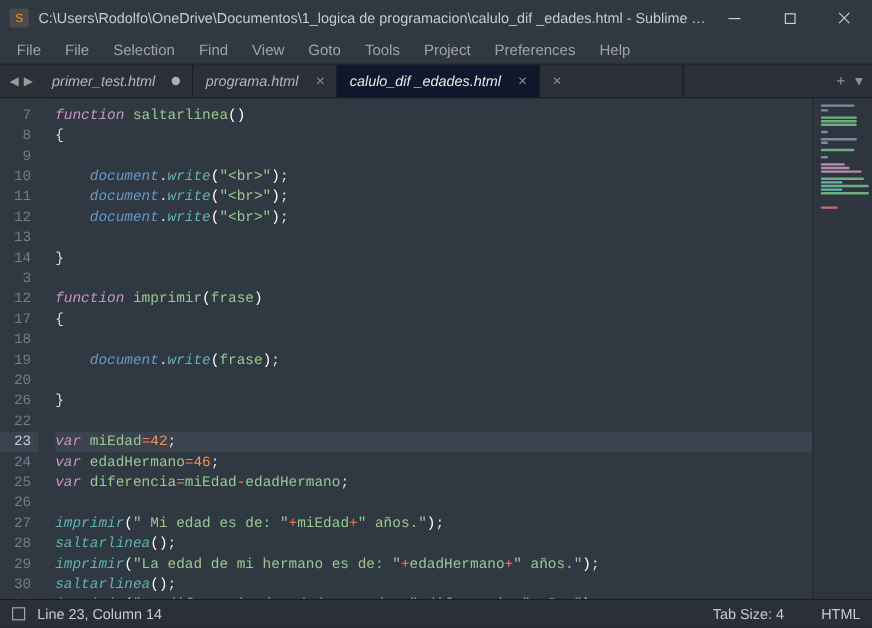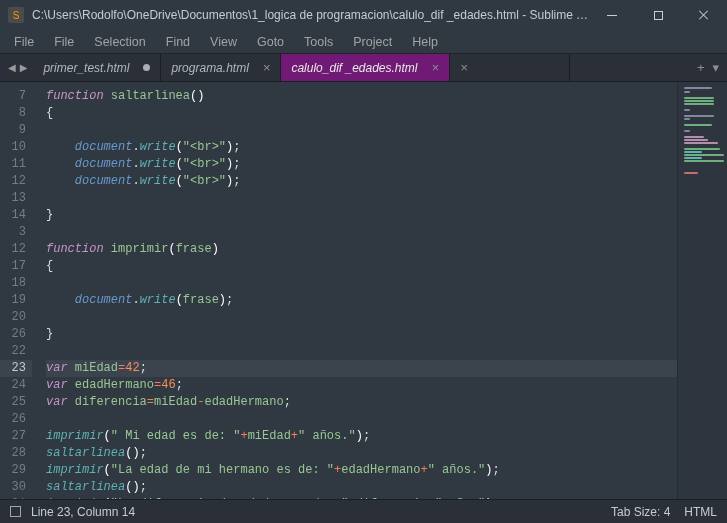--- a/index.html
+++ b/index.html
@@ -83,21 +83,21 @@
     padding:0 10px;
     background:#2a2f38;
     border-right:1px solid #1a1d22;
     color:#b0b8c4;
     font-size:12px;
     gap:14px;
     position:relative;
     min-width:120px;
     font-style:italic;
   }
-  .tab.active { background:#701a75; color:#e8e8e8; }
+  .tab.active { background:#0f172a; color:#e8e8e8; }
   .tab .close {
     font-size:13px; color:#8a9099; line-height:1;
   }
   .tab .dot {
     width:7px; height:7px; border-radius:50%; background:#aaadb3;
   }
   .tabtail {
     flex:1; display:flex; align-items:center; justify-content:flex-end;
     padding-right:8px; gap:8px; color:#8a9099; font-size:13px;
   }
@@ -145,21 +145,21 @@
   .minimap .viewport {
     position:absolute; left:0; right:0; top:0;
     height:76px;
   }
 
   
   .statusbar {
     height:24px; background:#2a2f38;
     display:flex; align-items:center;
     font-size:12px; color:#c5cbd6;
-    padding:0 10px; gap:14px;
+    padding:0 10px; gap:31px;
     border-top:1px solid #1a1d22;
   }
   .statusbar .left { flex:1; display:flex; align-items:center; gap:10px; }
   .sqicon { width:11px; height:11px; border:1px solid #a0a6b0; }
 </style>
 </head>
 <body>
 
 <div class="titlebar">
   <span class="logo">S</span>
@@ -179,20 +179,21 @@
 
 <div class="menubar" id="menubar">
     <span>File</span>
     <span>File</span>
     <span>Selection</span>
     <span>Find</span>
     <span>View</span>
     <span>Goto</span>
     <span>Tools</span>
     <span>Project</span>
+    <span>Preferences</span>
     <span>Help</span>
   </div>
 
 <div class="tabsrow">
   <div class="navarrows">
     <span>◀</span>
     <span>▶</span>
   </div>
   <div class="tabs" id="tabs" style="display:flex;">
       <div class="tab">

